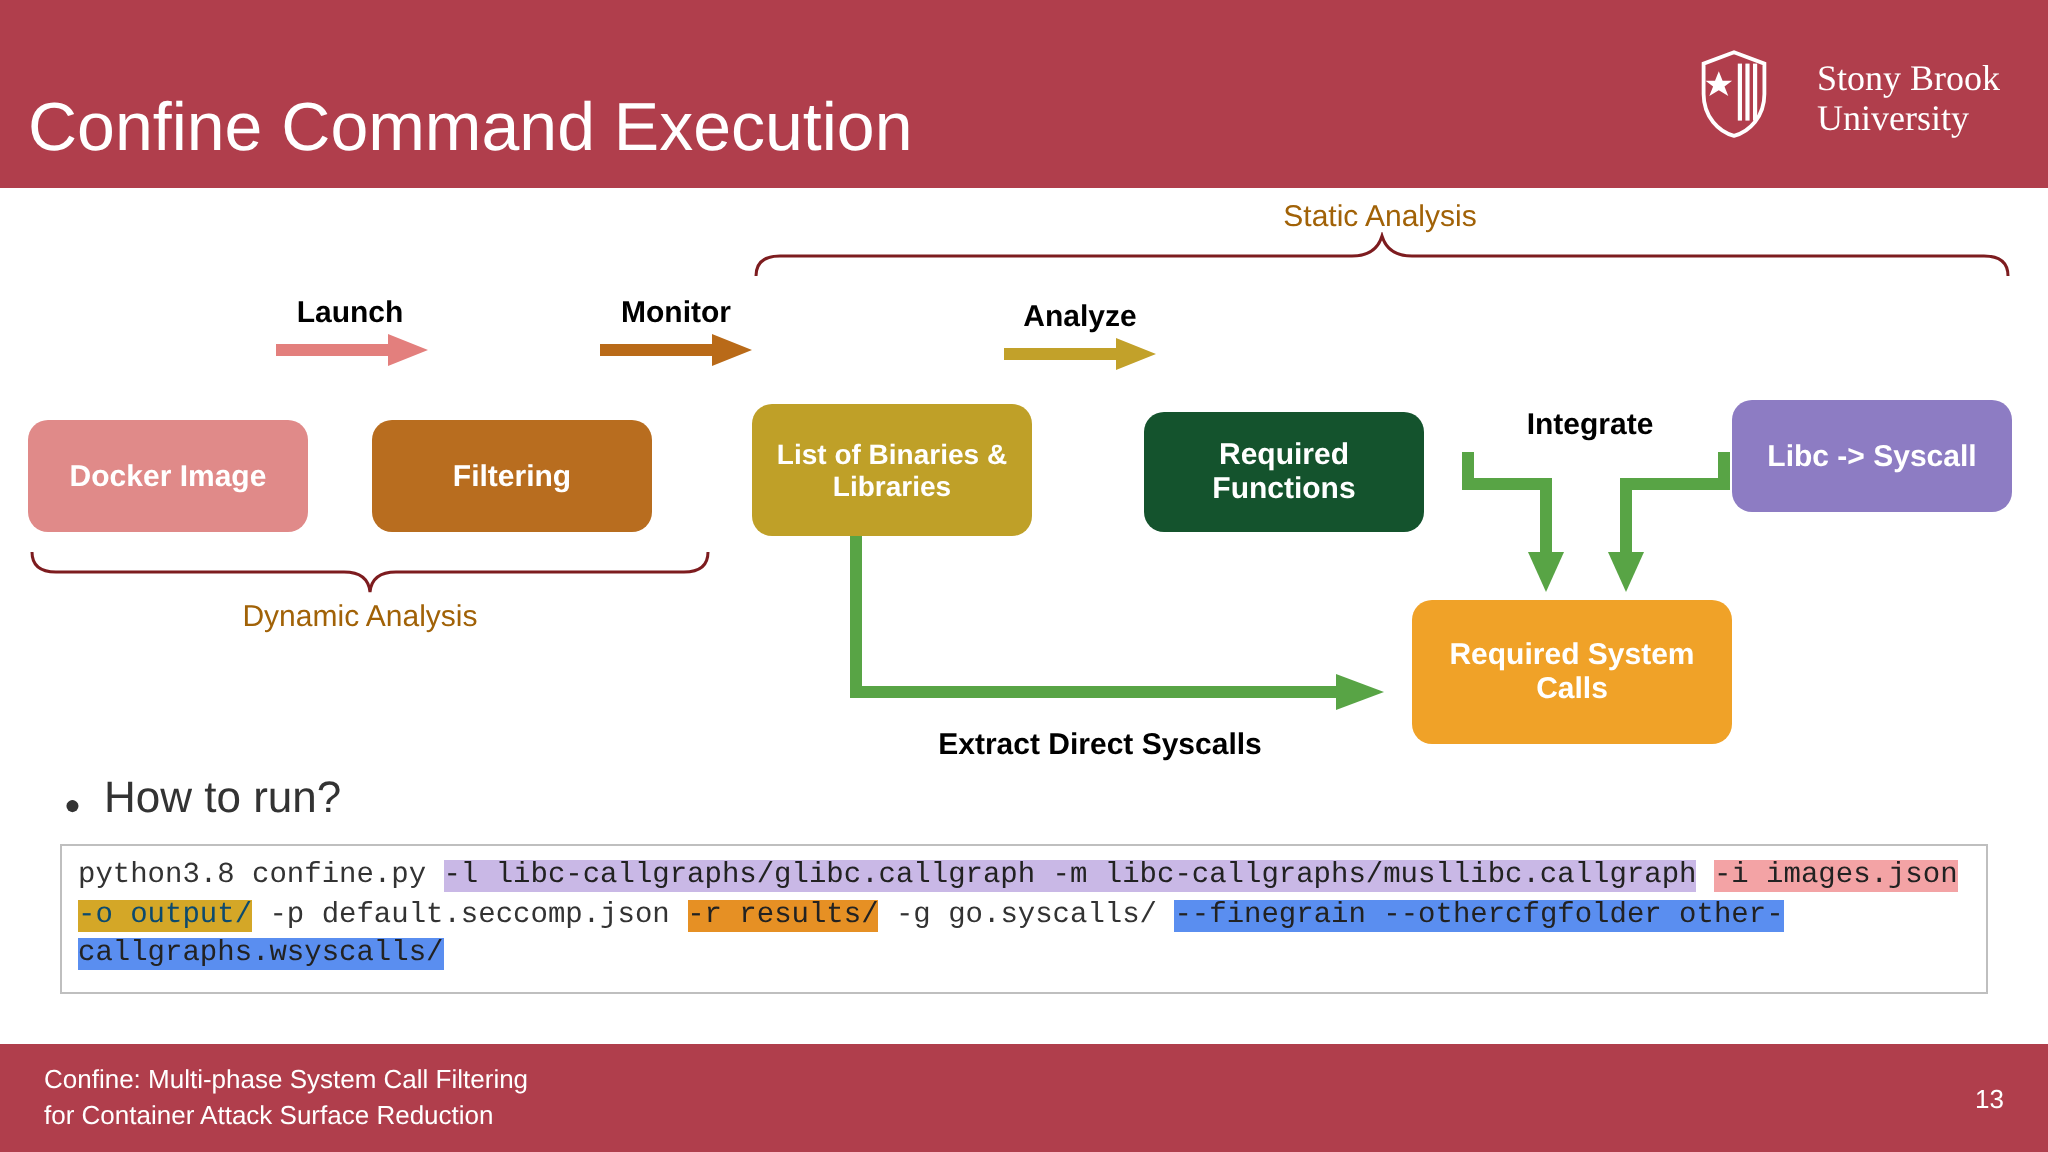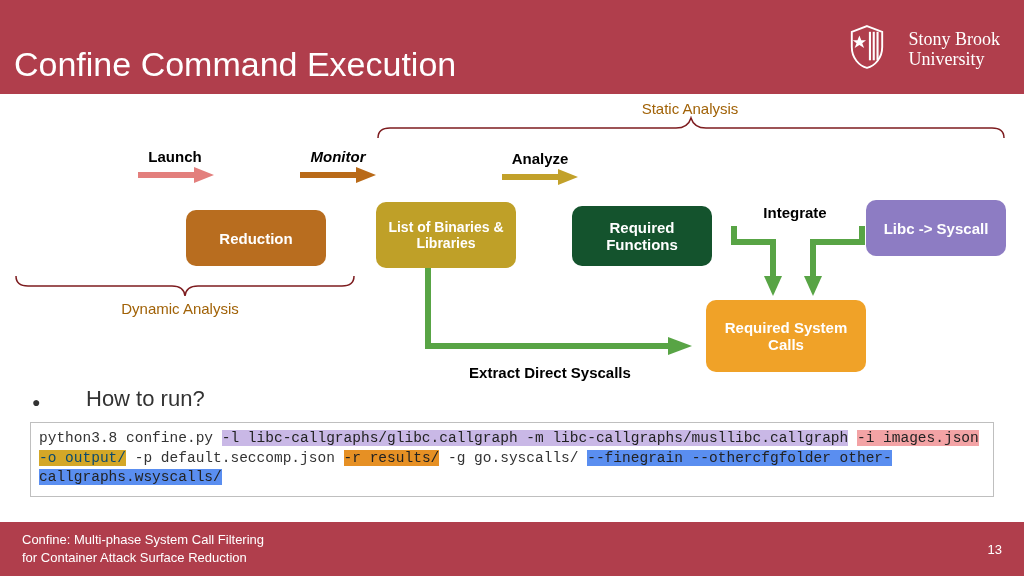--- a/index.html
+++ b/index.html
@@ -68,21 +68,20 @@
     color: #a16207;
     font-size: 15px;
     text-align: center;
   }
   .howto {
     position: absolute;
     left: 52px;
     top: 292px;
     font-size: 22px;
     color: #333;
-    margin-left: 34px;
   }
   .bullet {
     position: absolute;
     left: 32px;
     top: 300px;
     font-size: 14px;
     color: #333;
   }
   .codebox {
     position: absolute;
@@ -136,21 +135,21 @@
 </div>
 
 <div class="content">
 
   <div class="brace-lbl" style="left:560px; top:6px; width:260px;">Static Analysis</div>
   <svg class="arrow" style="left:376px; top:22px; width:630px; height:24px;">
     <path d="M2 22 Q2 12 14 12 L300 12 Q312 12 315 2 Q318 12 330 12 L616 12 Q628 12 628 22" fill="none" stroke="#7d1c1f" stroke-width="1.5"></path>
   </svg>
 
   <div class="lbl" style="left:135px; top:54px; width:80px;">Launch</div>
-  <div class="lbl" style="left:298px; top:54px; width:80px;font-style:italic;">Monitor</div>
+  <div class="lbl" style="left:298px; top:54px; width:80px;">Monitor</div>
   <div class="lbl" style="left:500px; top:56px; width:80px;">Analyze</div>
   <div class="lbl" style="left:745px; top:110px; width:100px;">Integrate</div>
   <div class="lbl" style="left:440px; top:270px; width:220px;">Extract Direct Syscalls</div>
 
   <svg class="arrow" style="left:138px; top:72px; width:76px; height:18px;">
     <line x1="0" y1="9" x2="58" y2="9" stroke="#e37f7d" stroke-width="6"></line>
     <polygon points="56,1 76,9 56,17" fill="#e37f7d"></polygon>
   </svg>
   <svg class="arrow" style="left:300px; top:72px; width:76px; height:18px;">
     <line x1="0" y1="9" x2="58" y2="9" stroke="#b96a18" stroke-width="6"></line>
@@ -166,21 +165,22 @@
     <polygon points="36,54 45,74 54,54" fill="#58a445"></polygon>
     <path d="M134 4 L134 20 L85 20 L85 58" fill="none" stroke="#58a445" stroke-width="6"></path>
     <polygon points="76,54 85,74 94,54" fill="#58a445"></polygon>
   </svg>
 
   <svg class="arrow" style="left:404px; top:174px; width:290px; height:90px;">
     <path d="M24 0 L24 78 L268 78" fill="none" stroke="#58a445" stroke-width="6"></path>
     <polygon points="264,69 288,78 264,87" fill="#58a445"></polygon>
   </svg>
 
-  <div class="block" style="left:186px; top:116px; width:140px; height:56px; background:#b86d1f;">Reduction</div>
+  <div class="block" style="left:14px;  top:116px; width:140px; height:56px; background:#e08a89;">Docker Image</div>
+  <div class="block" style="left:186px; top:116px; width:140px; height:56px; background:#b86d1f;">Filtering</div>
   <div class="block" style="left:376px; top:108px; width:140px; height:66px; background:#bfa028; font-size:14px;">List of Binaries &amp; Libraries</div>
   <div class="block" style="left:572px; top:112px; width:140px; height:60px; background:#14532d;">Required Functions</div>
   <div class="block" style="left:866px; top:106px; width:140px; height:56px; background:#8d7cc3;">Libc -&gt; Syscall</div>
   <div class="block" style="left:706px; top:206px; width:160px; height:72px; background:#f0a228; font-size:15px;">Required System Calls</div>
 
   <svg class="arrow" style="left:14px; top:180px; width:342px; height:24px;">
     <path d="M2 2 Q2 12 14 12 L158 12 Q170 12 171 22 Q172 12 184 12 L328 12 Q340 12 340 2" fill="none" stroke="#7d1c1f" stroke-width="1.5"></path>
   </svg>
   <div class="brace-lbl" style="left:80px; top:206px; width:200px;">Dynamic Analysis</div>
 

